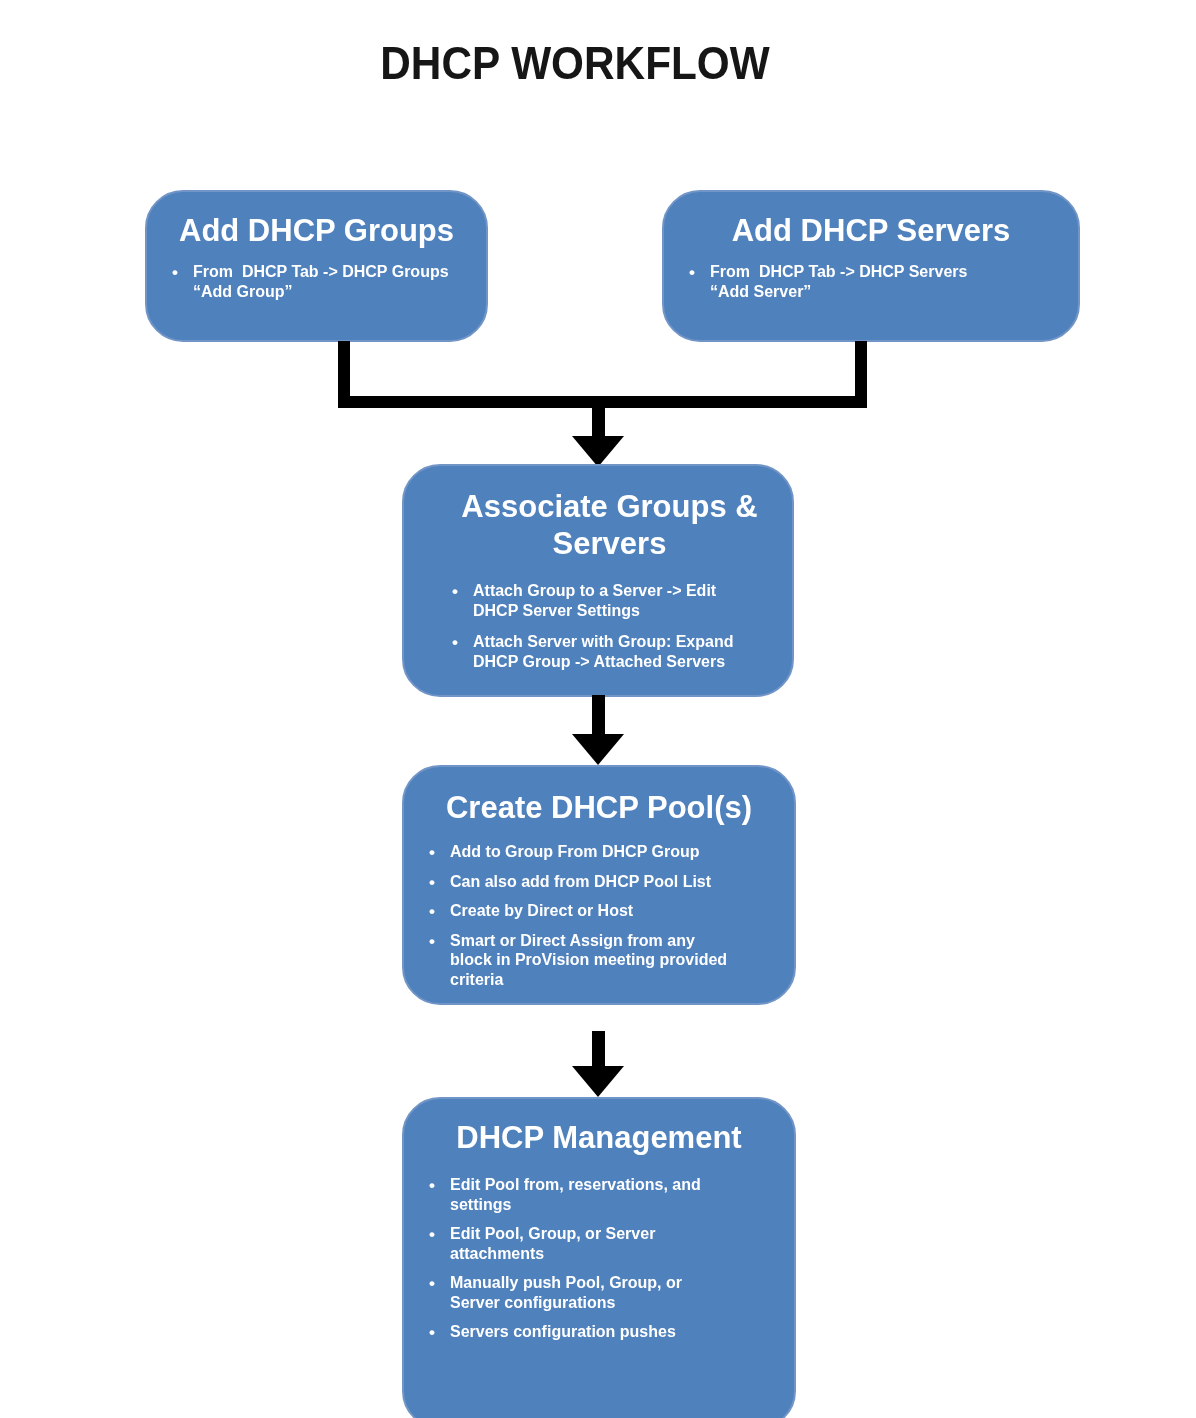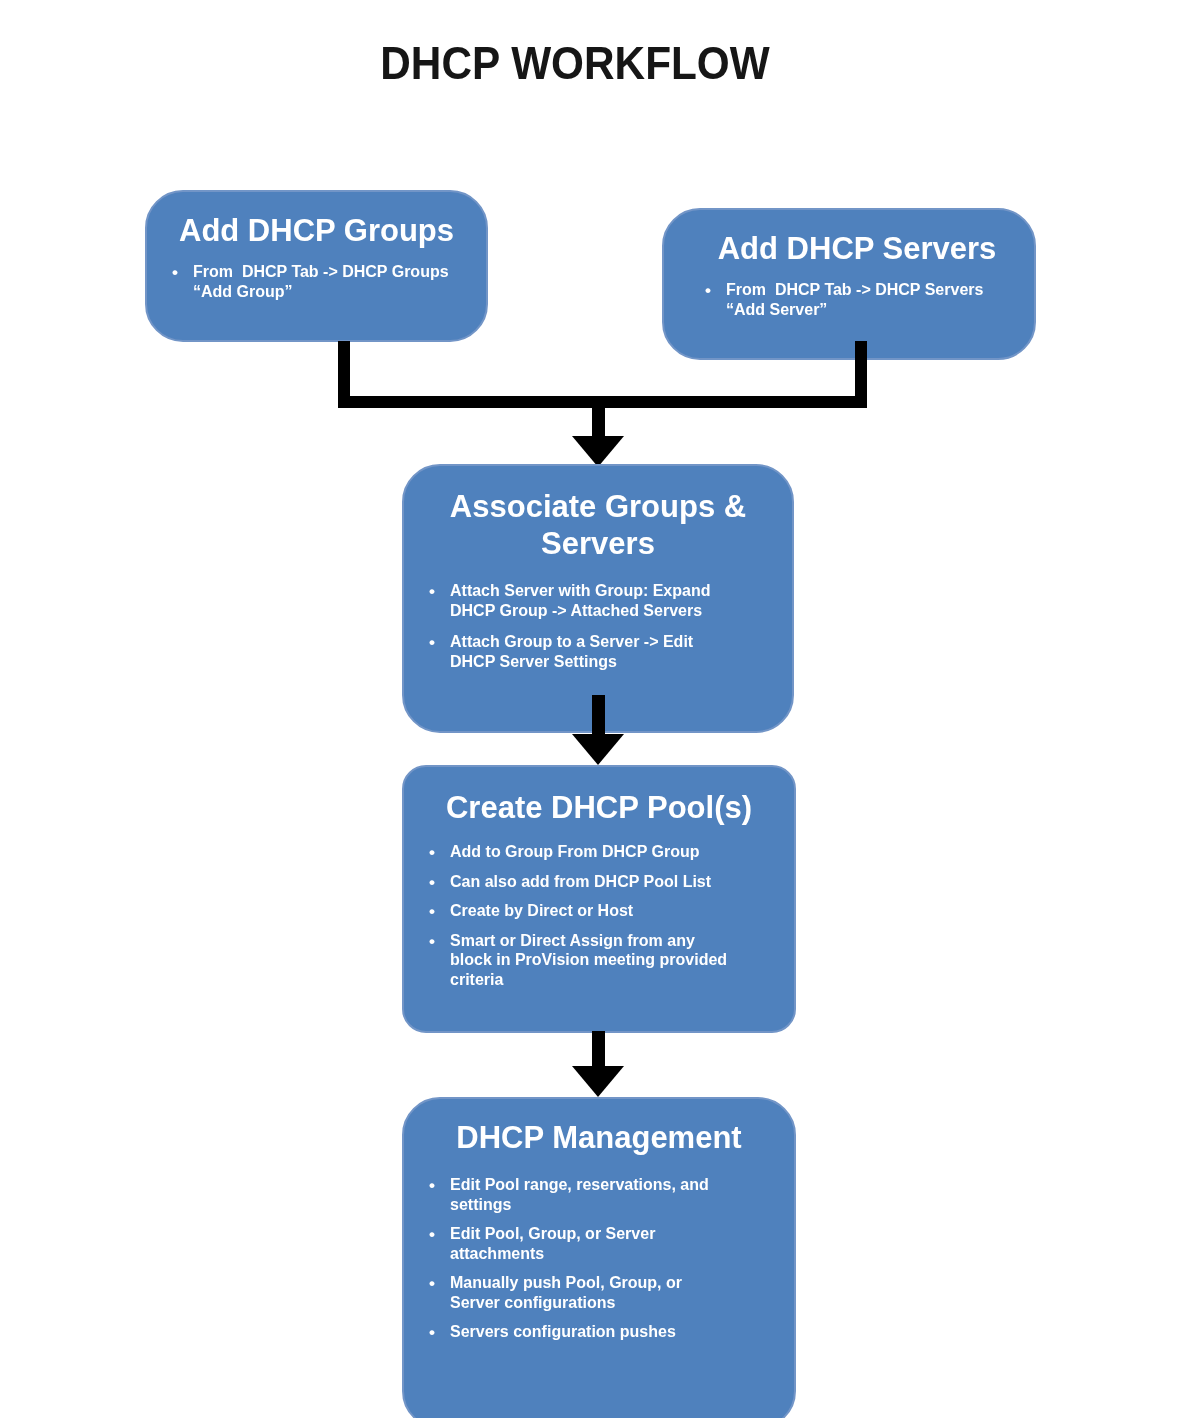--- a/index.html
+++ b/index.html
@@ -68,23 +68,23 @@
   }
   .flow-box li::before {
     content: "\2022";
     position: absolute;
     left: 25px;
     top: 1px;
     font-size: 17px;
   }
 
   #box-groups   { left: 145px; top: 190px; width: 343px; height: 152px; }
-  #box-servers  { left: 662px; top: 208px; width: 374px; height: 152px; padding-left: 16px; }
-  #box-associate{ left: 402px; top: 464px; width: 392px; height: 269px; }
-  #box-pools    { left: 402px; top: 765px; width: 394px; height: 268px; border-radius: 24px; }
+  #box-servers  { left: 662px; top: 190px; width: 418px; height: 152px; }
+  #box-associate{ left: 402px; top: 464px; width: 392px; height: 233px; padding-left: 23px; }
+  #box-pools    { left: 402px; top: 765px; width: 394px; height: 240px; }
   #box-mgmt     { left: 402px; top: 1097px; width: 394px; height: 332px; }
 
   #box-groups h2, #box-servers h2 { margin-top: 20px; }
   #box-groups ul, #box-servers ul { margin-top: 13px; }
   #box-associate h2 { margin-top: 22px; }
   #box-associate ul { margin-top: 19px; }
   #box-associate li { margin-bottom: 12px; }
   #box-pools h2 { margin-top: 22px; }
   #box-pools ul { margin-top: 16px; }
   #box-mgmt h2 { margin-top: 20px; }
@@ -140,24 +140,24 @@
   <div class="conn" id="stub-left"></div>
   <div class="conn" id="stub-right"></div>
   <div class="conn" id="hbar"></div>
   <div class="conn" id="shaft-1"></div>
   <div class="arrowhead" id="head-1"></div>
 
   <div class="flow-box" id="box-associate">
     <h2>Associate Groups &amp;
 Servers</h2>
     <ul>
+      <li>Attach Group to a Server -&gt; Edit
+DHCP Server Settings</li>
       <li>Attach Server with Group: Expand
 DHCP Group -&gt; Attached Servers</li>
-      <li>Attach Group to a Server -&gt; Edit
-DHCP Server Settings</li>
     </ul>
   </div>
 
   <div class="conn" id="shaft-2"></div>
   <div class="arrowhead" id="head-2"></div>
 
   <div class="flow-box" id="box-pools">
     <h2>Create DHCP Pool(s)</h2>
     <ul>
       <li>Add to Group From DHCP Group</li>
@@ -168,21 +168,21 @@
 criteria</li>
     </ul>
   </div>
 
   <div class="conn" id="shaft-3"></div>
   <div class="arrowhead" id="head-3"></div>
 
   <div class="flow-box" id="box-mgmt">
     <h2>DHCP Management</h2>
     <ul>
-      <li>Edit Pool range, reservations, and
+      <li>Edit Pool from, reservations, and
 settings</li>
       <li>Edit Pool, Group, or Server
 attachments</li>
       <li>Manually push Pool, Group, or
 Server configurations</li>
       <li>Servers configuration pushes</li>
     </ul>
   </div>
 
 </div>

